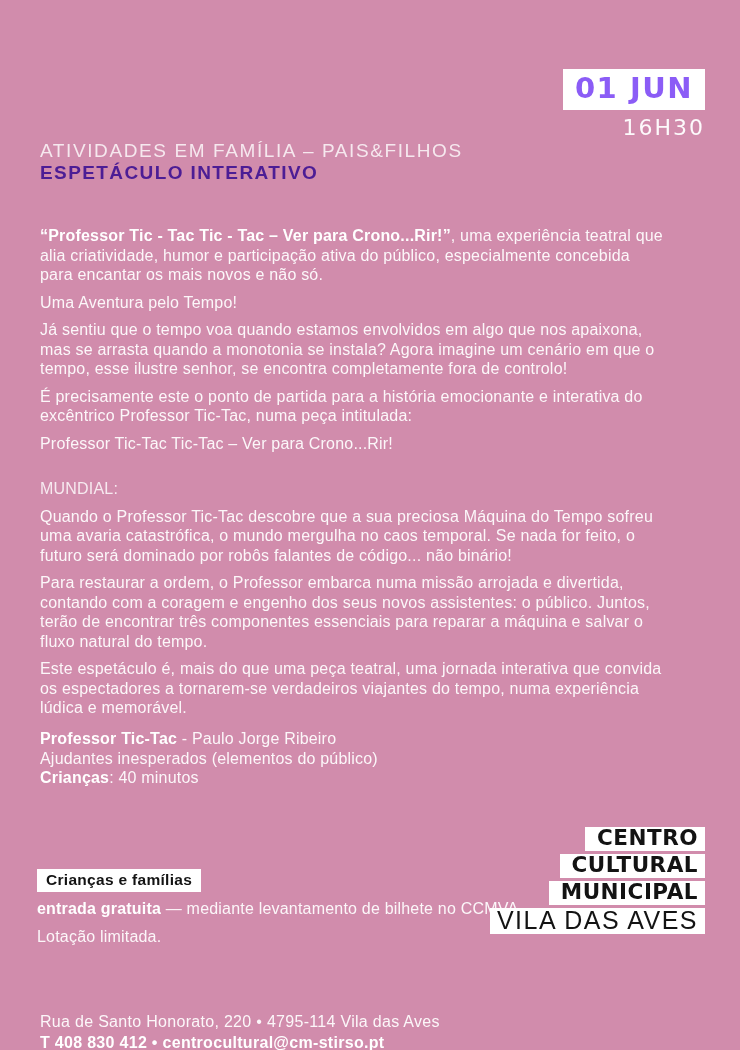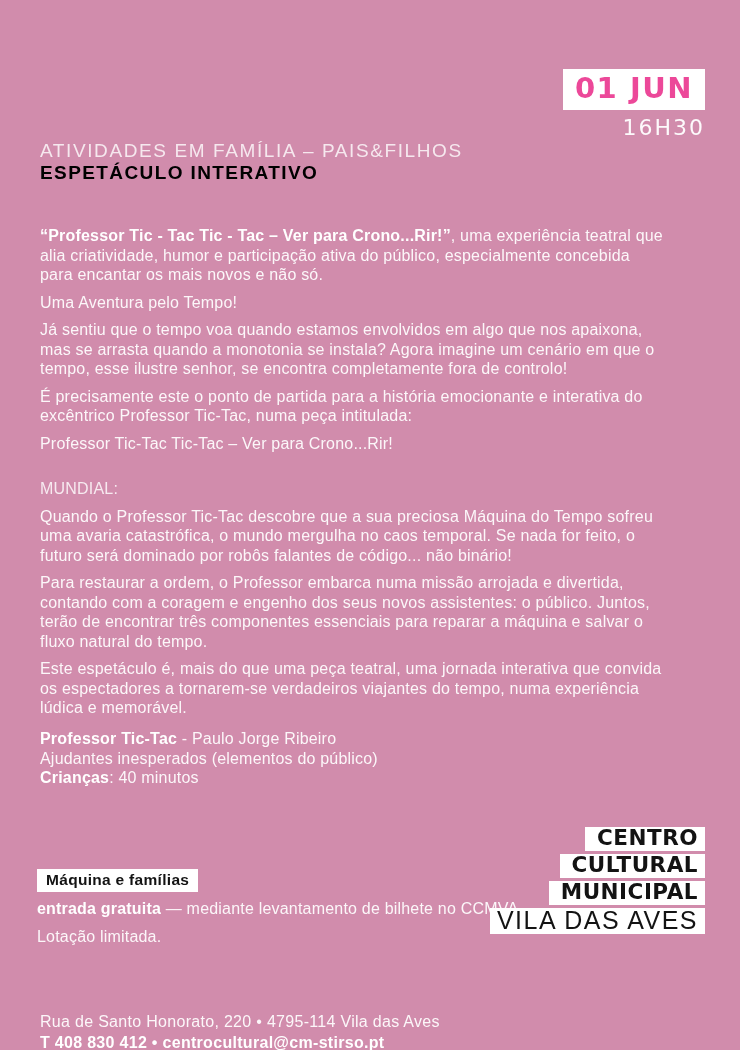--- a/index.html
+++ b/index.html
@@ -10,21 +10,21 @@
     background: #d18cac;
     font-family: "Liberation Sans", sans-serif;
     overflow: hidden;
   }
 
   
   .date-block { position: absolute; top: 69px; right: 35px; text-align: right; }
   .date-box {
     display: inline-block;
     background: #ffffff;
-    color: #ec4899;
+    color: #8b5cf6;
     font-family: "DejaVu Sans", sans-serif;
     font-weight: 700;
     font-size: 29px;
     line-height: 33px;
     letter-spacing: 1.5px;
     padding: 3px 12px 5px 12px;
   }
   .date-time {
     margin-top: 5px;
     color: rgba(255,255,255,0.95);
@@ -36,21 +36,21 @@
   
   .masthead { position: absolute; top: 139px; left: 40px; width: 660px; }
   .kicker {
     color: rgba(255,255,255,0.8);
     font-size: 19px;
     font-weight: 400;
     letter-spacing: 1.6px;
     line-height: 23px;
   }
   .title-line {
-    color: #000000;
+    color: #4c1d95;
     font-size: 19px;
     font-weight: 700;
     letter-spacing: 1.4px;
     line-height: 22px;
   }
 
   
   .copy { position: absolute; left: 40px; width: 624px; color: rgba(255,255,255,0.93); }
   .copy p { margin: 0 0 8px 0; font-size: 16px; line-height: 19.5px; letter-spacing: 0.2px; }
   .copy p:last-child { margin-bottom: 0; }
@@ -144,21 +144,21 @@
     <p>Este espetáculo é, mais do que uma peça teatral, uma jornada interativa que convida os espectadores a tornarem-se verdadeiros viajantes do tempo, numa experiência lúdica e memorável.</p>
   </div>
 
   <div class="copy ficha">
     <p><strong>Professor Tic-Tac</strong><span> - Paulo Jorge Ribeiro</span></p>
     <p>Ajudantes inesperados (elementos do público)</p>
     <p><strong>Crianças</strong><span>: 40 minutos</span></p>
   </div>
 
   <div class="tickets">
-    <span class="tickets-tag">Máquina e famílias</span>
+    <span class="tickets-tag">Crianças e famílias</span>
     <p><strong>entrada gratuita</strong><span> — mediante levantamento de bilhete no CCMVA</span></p>
     <p>Lotação limitada.</p>
   </div>
 
   <div class="ccm-logo">
     <div class="ccm-row"><span class="ccm-strip">CENTRO</span></div>
     <div class="ccm-row"><span class="ccm-strip">CULTURAL</span></div>
     <div class="ccm-row"><span class="ccm-strip">MUNICIPAL</span></div>
     <div class="ccm-row"><span class="ccm-strip sub">VILA DAS AVES</span></div>
   </div>

